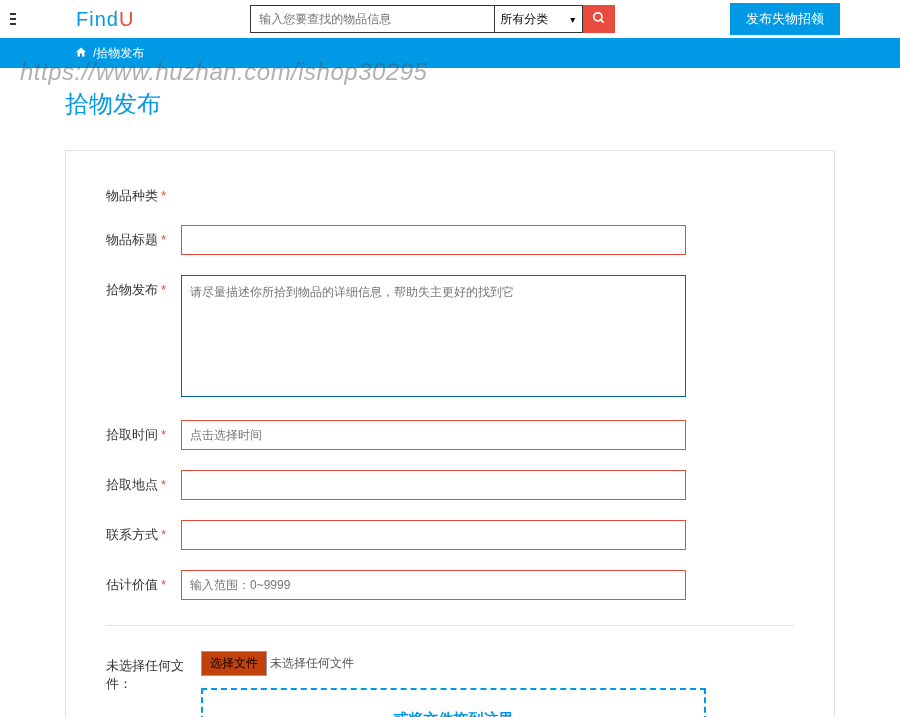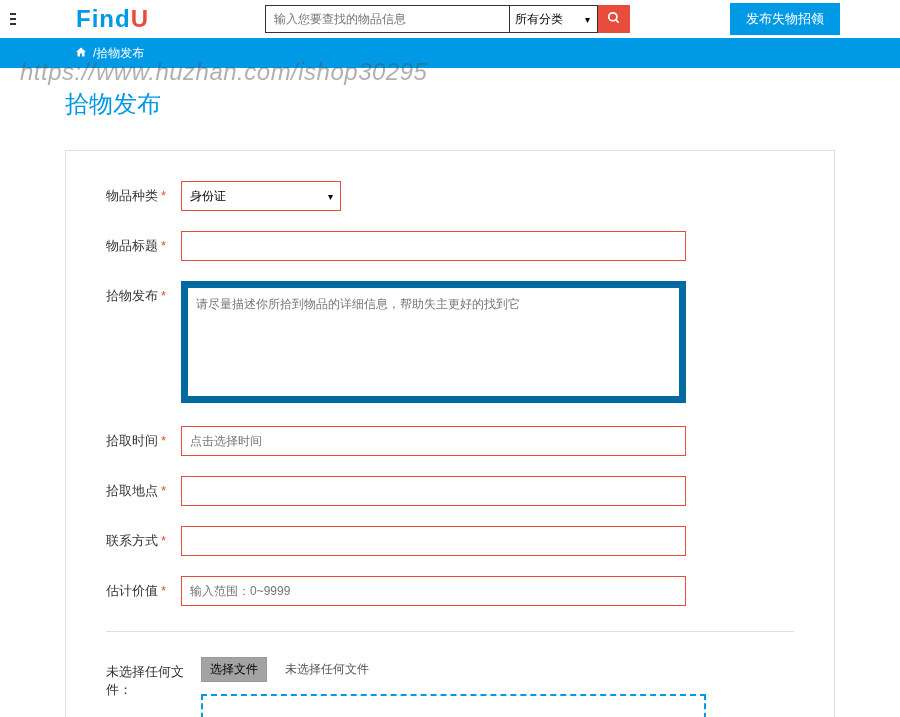--- a/index.html
+++ b/index.html
@@ -1,21 +1,21 @@
 <!DOCTYPE html>
 <html><head>
   <meta charset="utf-8">
   <style>
     * { margin: 0; padding: 0; box-sizing: border-box; }
     body { font-family: "Microsoft YaHei", Arial, sans-serif; font-size: 13px; background: #fff; }
     
     .header { display: flex; align-items: center; padding: 0 10px; height: 38px; }
     .hamburger { width: 16px; margin-right: 50px; }
     .hamburger span { display: block; height: 2px; background: #333; margin: 3px 0; width: 6px; }
-    .logo { font-size: 24px; font-weight: 700; letter-spacing: 1px; }
+    .logo { font-size: 20px; font-weight: 400; letter-spacing: 1px; }
     .logo .f { color: #0099e5; }
     .logo .u { color: #e74c3c; }
     
     .search-area { display: flex; margin-left: 116px; }
     .search-input { border: 1px solid #333; width: 245px; height: 28px; padding: 0 8px; font-size: 12px; }
     .category-select { border: 1px solid #333; border-left: none; width: 88px; height: 28px; font-size: 12px; padding: 0 5px; background: #fff; appearance: none; position: relative; }
     .select-wrapper { position: relative; display: inline-block; }
     .select-wrapper::after { content: "▾"; position: absolute; right: 8px; top: 50%; transform: translateY(-50%); font-size: 10px; pointer-events: none; }
     .search-btn { background: #e74c3c; border: none; width: 32px; height: 28px; cursor: pointer; color: #fff; }
     
@@ -34,26 +34,26 @@
     .form-row { display: flex; align-items: flex-start; margin-bottom: 20px; }
     .form-label { width: 75px; font-size: 13px; color: #333; padding-top: 6px; }
     .form-label .req { color: #e74c3c; margin-left: 3px; }
     .form-control { flex: 1; }
     
     .sel-category { border: 1px solid #e74c3c; height: 30px; width: 160px; padding: 0 8px; font-size: 12px; appearance: none; background: #fff; }
     .sel-cat-wrap { position: relative; display: inline-block; }
     .sel-cat-wrap::after { content: "▾"; position: absolute; right: 8px; top: 50%; transform: translateY(-50%); font-size: 10px; pointer-events: none; }
     
     .txt-input { border: 1px solid #e74c3c; height: 30px; width: 100%; max-width: 505px; padding: 0 8px; font-size: 12px; }
-    .txt-area { border: 7px solid #0369a1; width: 100%; max-width: 505px; height: 122px; padding: 8px; font-size: 12px; resize: none; }
+    .txt-area { border: 1px solid #0369a1; width: 100%; max-width: 505px; height: 122px; padding: 8px; font-size: 12px; resize: none; }
     
     .divider { border: none; border-top: 1px solid #e0e0e0; margin: 25px 0; }
     
-    .file-btn { border: 1px solid #999; background: #a3a3a3; padding: 3px 8px; font-size: 12px; cursor: pointer; }
-    .file-status { font-size: 12px; color: #555; margin-left: 18px; }
+    .file-btn { border: 1px solid #999; background: #c2410c; padding: 3px 8px; font-size: 12px; cursor: pointer; }
+    .file-status { font-size: 12px; color: #555; margin-left: 3px; }
     
     .dropzone { border: 2px dashed #0099e5; max-width: 505px; height: 62px; display: flex; align-items: center; justify-content: center; margin-top: 12px; }
     .dropzone-text { color: #0099e5; font-size: 15px; font-weight: bold; }
   </style>
 </head>
 <body>
 
 <div class="header">
   <div class="hamburger">
     <span></span>
@@ -92,27 +92,20 @@
 
 <div class="watermark">https://www.huzhan.com/ishop30295</div>
 
 <div class="container">
   <h1 class="page-title">拾物发布</h1>
 
   <div class="form-wrapper">
 
     <div class="form-row">
       <div class="form-label"><span>物品种类</span><span class="req">*</span></div>
-      <div class="form-control">
-        <div class="sel-cat-wrap">
-          <select class="sel-category">
-            <option>身份证</option>
-          </select>
-        </div>
-      </div>
     </div>
 
     <div class="form-row">
       <div class="form-label"><span>物品标题</span><span class="req">*</span></div>
       <div class="form-control">
         <input type="text" class="txt-input" style="">
       </div>
     </div>
 
     <div class="form-row">

